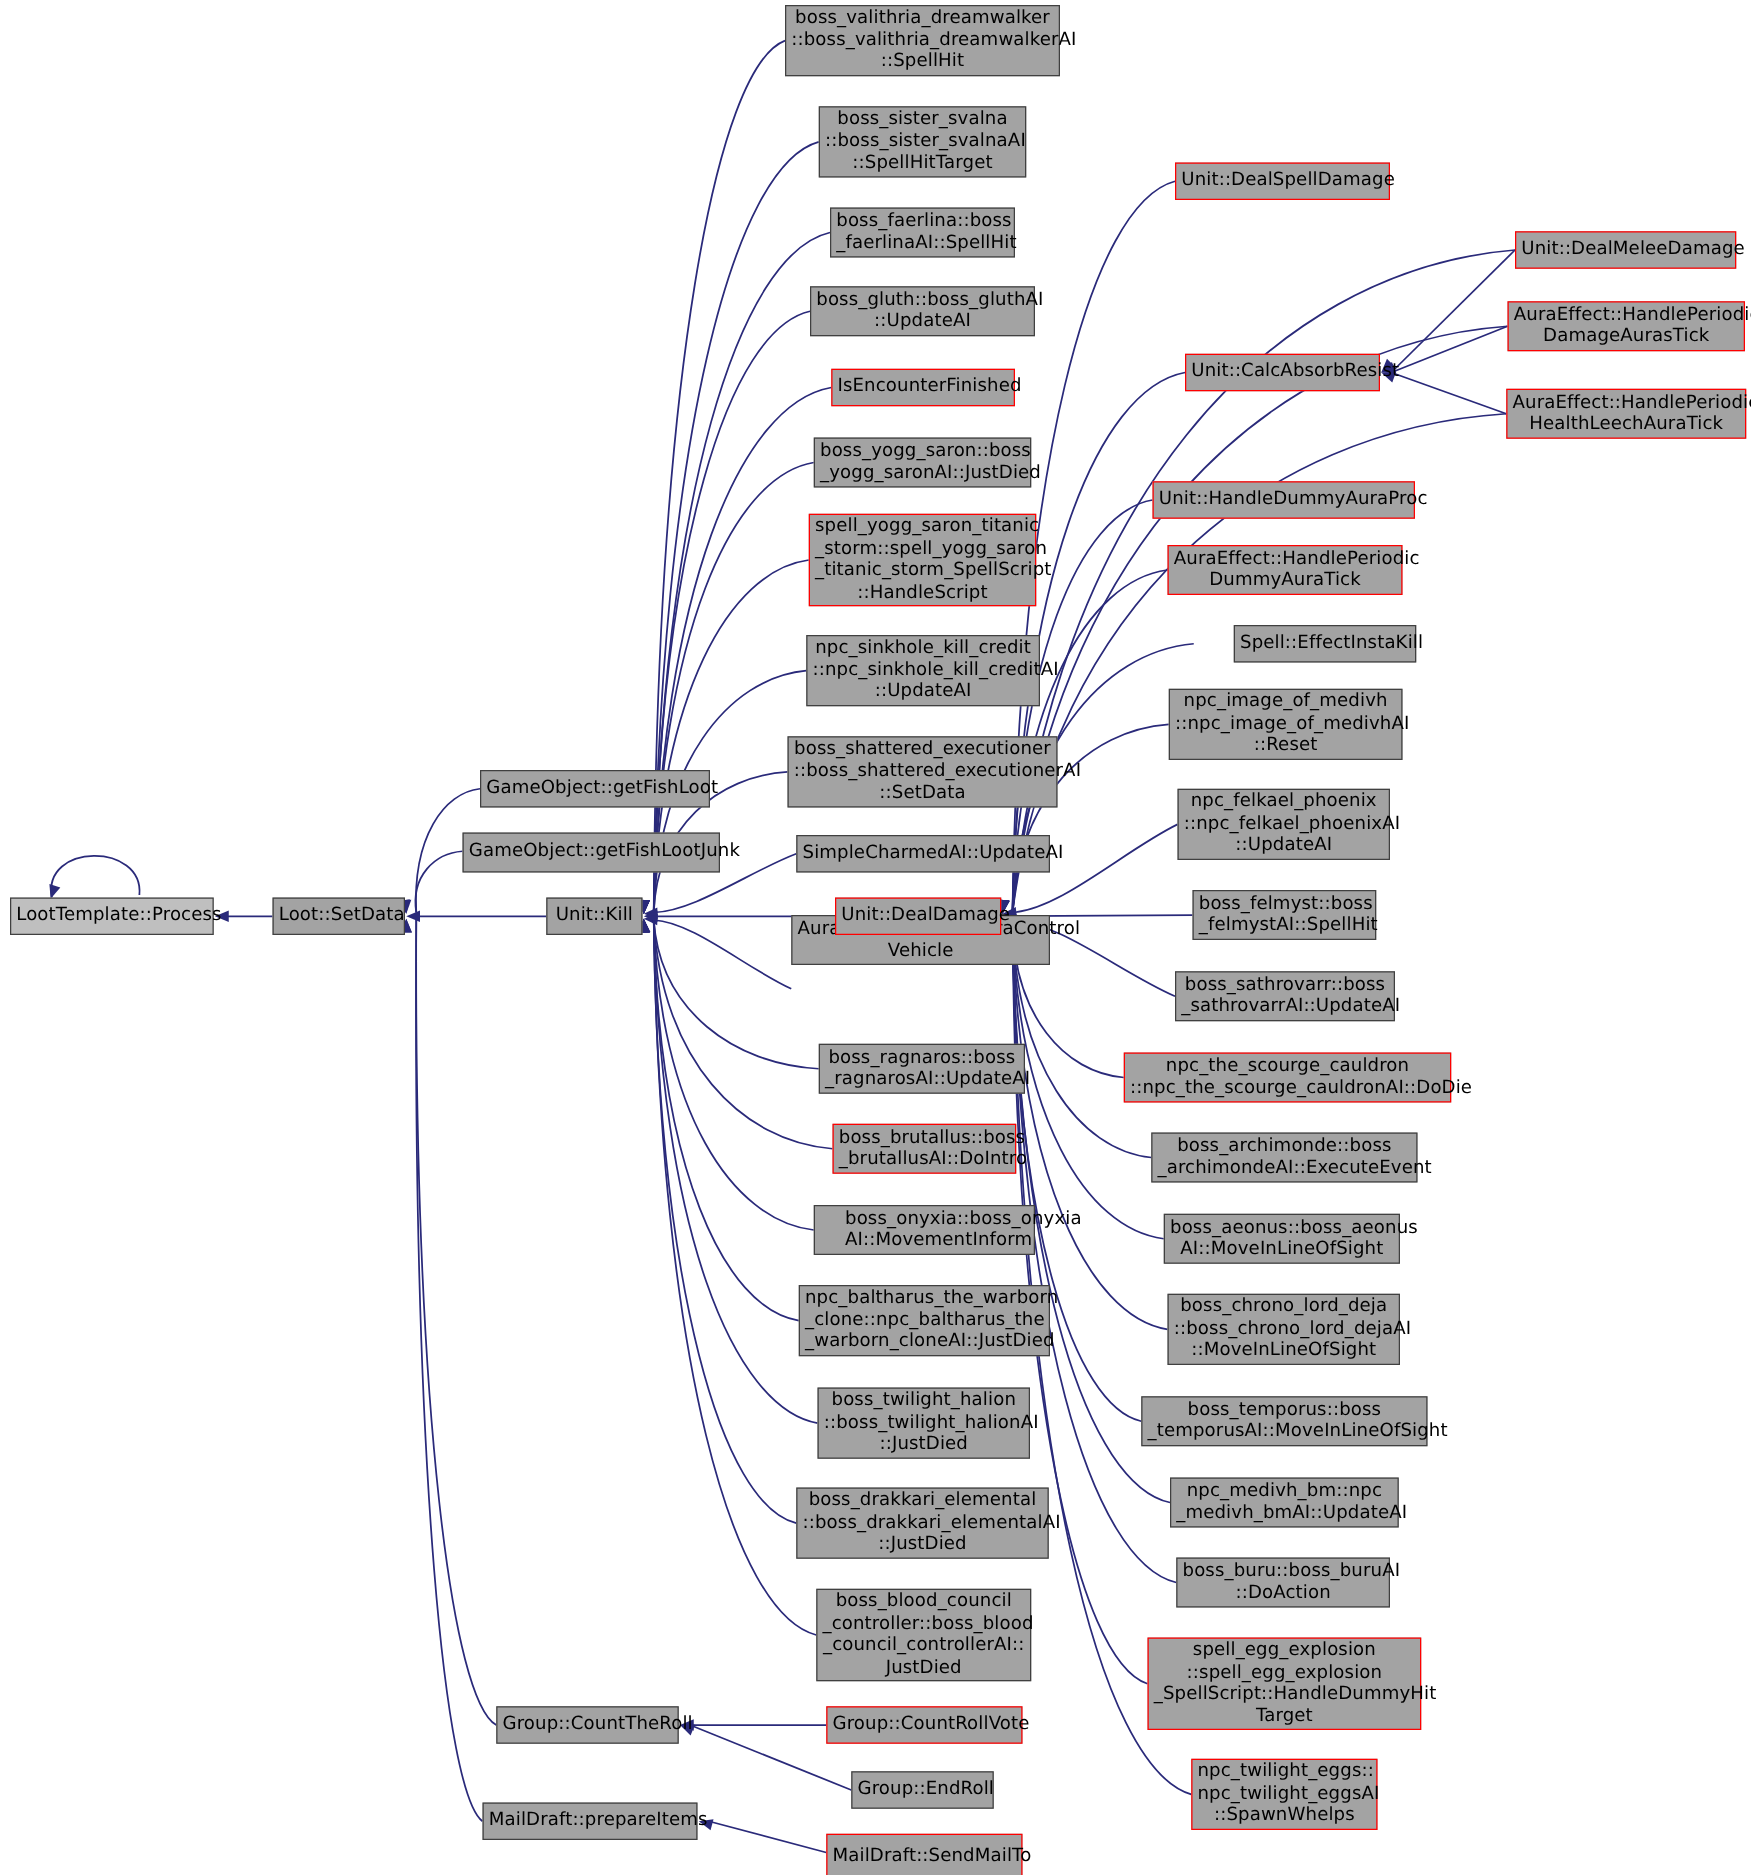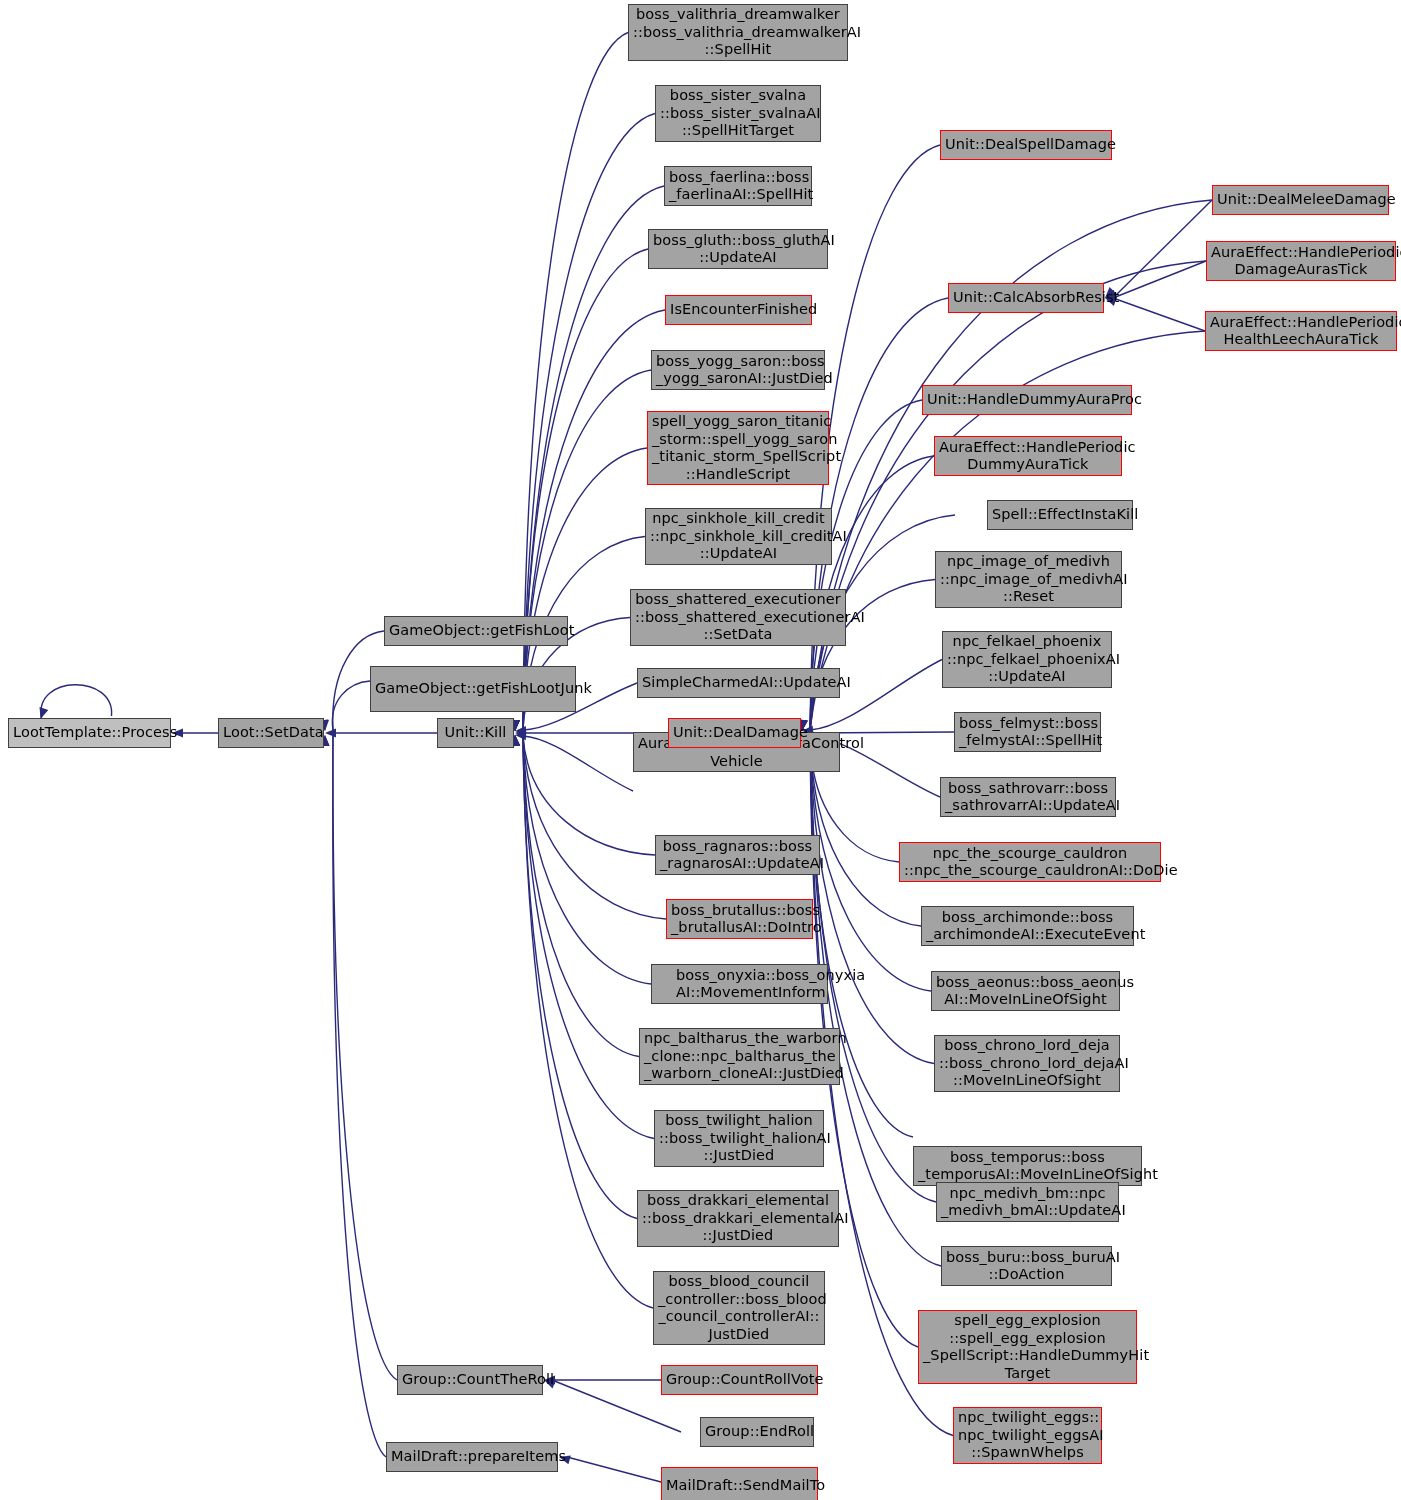--- a/index.html
+++ b/index.html
@@ -139,21 +139,21 @@
       <path d="M 681 1432 L 552 1380" fill="none" stroke="#2a2a7a" stroke-width="1.4"></path>
       <polygon points="544,1380 555.9220940568091,1379.8461386968906 552.4825030564609,1388.3789702169856" fill="#2a2a7a"></polygon>
       <path d="M 661 1482 L 567 1457" fill="none" stroke="#2a2a7a" stroke-width="1.4"></path>
       <polygon points="559,1457 570.8127634533059,1455.381785058703 568.4481545810168,1464.2727144185105" fill="#2a2a7a"></polygon>
     </svg>
   <div id="node-layer">
       <div class="node hl" style="left: 8px; top: 718px; width: 163px; height: 30px;"><span>LootTemplate::Process</span></div>
       <div class="node" style="left: 218px; top: 718px; width: 106px; height: 30px;"><span>Loot::SetData</span></div>
       <div class="node" style="left: 437px; top: 718px; width: 77px; height: 30px;"><span>Unit::Kill</span></div>
       <div class="node" style="left: 384px; top: 616px; width: 184px; height: 30px;"><span>GameObject::getFishLoot</span></div>
-      <div class="node" style="left: 370px; top: 666px; width: 206px; height: 46px;"><span>GameObject::getFishLootJunk</span></div>
+      <div class="node" style="left: 370px; top: 666px; width: 206px; height: 32px;"><span>GameObject::getFishLootJunk</span></div>
       <div class="node" style="left: 628px; top: 4px; width: 220px; height: 57px;"><span>boss_valithria_dreamwalker
 ::boss_valithria_dreamwalkerAI
 ::SpellHit</span></div>
       <div class="node" style="left: 655px; top: 85px; width: 166px; height: 57px;"><span>boss_sister_svalna
 ::boss_sister_svalnaAI
 ::SpellHitTarget</span></div>
       <div class="node" style="left: 664px; top: 166px; width: 148px; height: 40px;"><span>boss_faerlina::boss
 _faerlinaAI::SpellHit</span></div>
       <div class="node" style="left: 648px; top: 229px; width: 180px; height: 40px;"><span>boss_gluth::boss_gluthAI
 ::UpdateAI</span></div>
@@ -216,32 +216,32 @@
 _sathrovarrAI::UpdateAI</span></div>
       <div class="node red" style="left: 899px; top: 842px; width: 262px; height: 40px;"><span>npc_the_scourge_cauldron
 ::npc_the_scourge_cauldronAI::DoDie</span></div>
       <div class="node" style="left: 921px; top: 906px; width: 213px; height: 40px;"><span>boss_archimonde::boss
 _archimondeAI::ExecuteEvent</span></div>
       <div class="node" style="left: 931px; top: 971px; width: 189px; height: 40px;"><span>boss_aeonus::boss_aeonus
 AI::MoveInLineOfSight</span></div>
       <div class="node" style="left: 934px; top: 1035px; width: 186px; height: 57px;"><span>boss_chrono_lord_deja
 ::boss_chrono_lord_dejaAI
 ::MoveInLineOfSight</span></div>
-      <div class="node" style="left: 913px; top: 1117px; width: 229px; height: 40px; margin-top: 29px;"><span>boss_temporus::boss
+      <div class="node" style="left: 913px; top: 1117px; width: 229px; height: 40px;"><span>boss_temporus::boss
 _temporusAI::MoveInLineOfSight</span></div>
       <div class="node" style="left: 936px; top: 1182px; width: 183px; height: 40px;"><span>npc_medivh_bm::npc
 _medivh_bmAI::UpdateAI</span></div>
       <div class="node" style="left: 941px; top: 1246px; width: 171px; height: 40px;"><span>boss_buru::boss_buruAI
 ::DoAction</span></div>
       <div class="node red" style="left: 918px; top: 1310px; width: 219px; height: 74px;"><span>spell_egg_explosion
 ::spell_egg_explosion
 _SpellScript::HandleDummyHit
 Target</span></div>
       <div class="node red" style="left: 953px; top: 1407px; width: 149px; height: 57px;"><span>npc_twilight_eggs::
 npc_twilight_eggsAI
 ::SpawnWhelps</span></div>
       <div class="node" style="left: 397px; top: 1365px; width: 146px; height: 30px;"><span>Group::CountTheRoll</span></div>
       <div class="node red" style="left: 661px; top: 1365px; width: 157px; height: 30px;"><span>Group::CountRollVote</span></div>
-      <div class="node" style="left: 700px; top: 1417px; width: 114px; height: 30px; justify-content: flex-end;"><span>Group::EndRoll</span></div>
+      <div class="node" style="left: 681px; top: 1417px; width: 114px; height: 30px; justify-content: flex-end;"><span>Group::EndRoll</span></div>
       <div class="node" style="left: 386px; top: 1442px; width: 172px; height: 30px;"><span>MailDraft::prepareItems</span></div>
       <div class="node red" style="left: 661px; top: 1467px; width: 157px; height: 37px;"><span>MailDraft::SendMailTo</span></div>
     </div>
 </div>
 
 </body></html>

